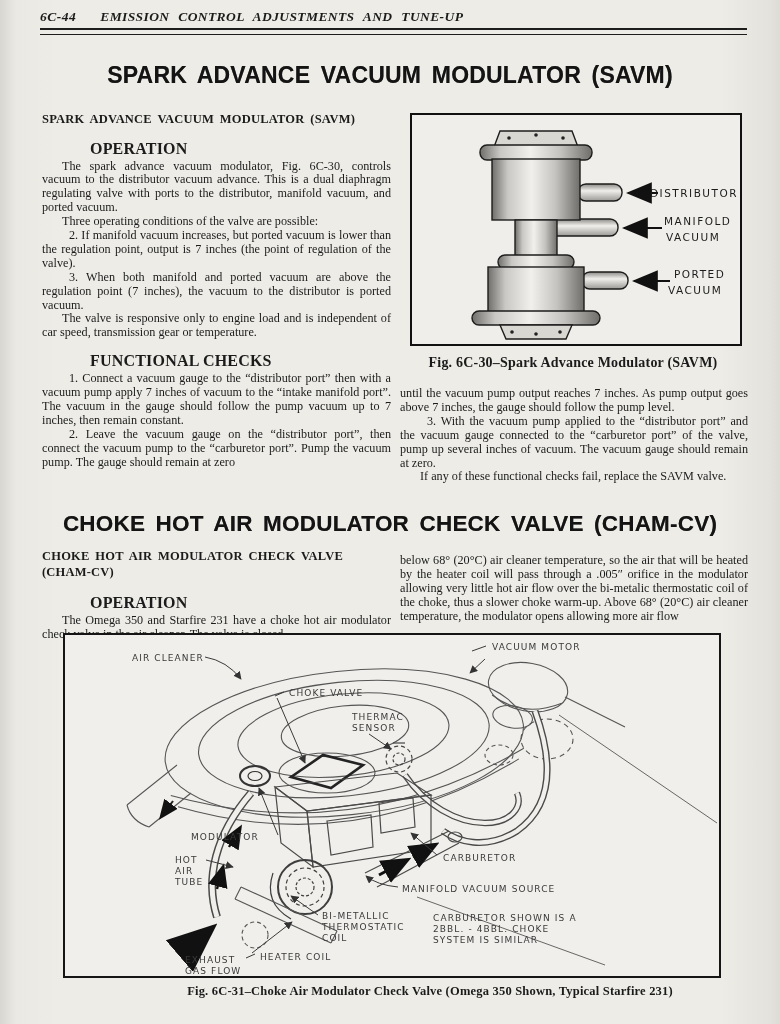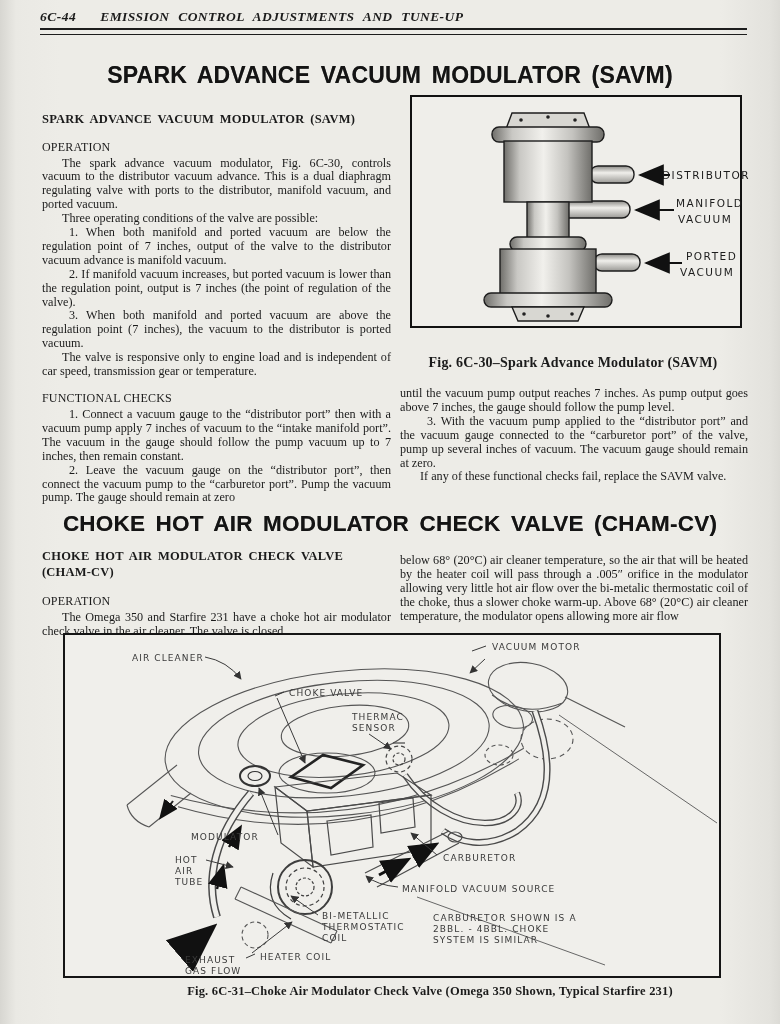--- a/index.html
+++ b/index.html
@@ -30,28 +30,28 @@
   #title-cham{top:511px;font-size:22.5px;}
   
   .col{position:absolute;}
   .colL{left:42px;width:349px;}
   .colR{left:400px;width:348px;}
   #s1-left{top:112px;}
   #s1-right{top:387px;}
   #s2-left{top:549px;}
   #s2-right{top:554px;}
   .subhead{font-weight:bold;font-size:12.5px;line-height:15.5px;word-spacing:2.5px;letter-spacing:.2px;}
-  .ophead{font-weight:normal;font-size:12px;margin-top:12px;margin-bottom:2px;letter-spacing:.2px;}
+  .ophead{font-weight:bold;font-size:16px;margin-top:12px;margin-bottom:2px;letter-spacing:.2px;margin-left:48px;}
   p.body{margin:0;font-size:12.2px;line-height:13.9px;text-align:justify;text-justify:inter-word;}
   p.ind{text-indent:20px;}
   p.num{text-indent:27px;}
   
   .figbox30{
-    position:absolute;left:410px;top:95px;width:332px;height:233px;
-    border:2.5px solid #111;background:#efeeea;box-sizing:border-box;padding-left:12px;
+    position:absolute;left:410px;top:113px;width:332px;height:233px;
+    border:2.5px solid #111;background:#efeeea;box-sizing:border-box;
   }
   .figcap30{position:absolute;left:398px;top:355px;width:350px;text-align:center;
     font-weight:bold;font-size:14px;letter-spacing:.2px;}
   
   .figbox31{
     position:absolute;left:63px;top:633px;width:658px;height:345px;
     border:2px solid #151515;background:#f0efeb;box-sizing:border-box;
   }
   .figcap31{position:absolute;left:0;top:984px;width:780px;text-align:center;
     font-weight:bold;font-size:12.5px;letter-spacing:.2px;margin-left:40px;}
@@ -72,21 +72,20 @@
     <div class="hdr-rule"></div>
   </div>
 
   <div class="bigtitle" id="title-savm">SPARK ADVANCE VACUUM MODULATOR (SAVM)</div>
 
   <div class="col colL" id="s1-left">
     <div class="subhead">SPARK ADVANCE VACUUM MODULATOR (SAVM)</div>
     <div class="ophead">OPERATION</div>
     <p class="body ind">The spark advance vacuum modulator, Fig. 6C-30, controls vacuum to the distributor vacuum advance. This is a dual diaphragm regulating valve with ports to the distributor, manifold vacuum, and ported vacuum.</p>
     <p class="body ind">Three operating conditions of the valve are possible:</p>
-    <p class="body num">1. When both manifold and ported vacuum are below the regulation point of 7 inches, output of the valve to the distributor vacuum advance is manifold vacuum.</p>
     <p class="body num">2. If manifold vacuum increases, but ported vacuum is lower than the regulation point, output is 7 inches (the point of regulation of the valve).</p>
     <p class="body num">3. When both manifold and ported vacuum are above the regulation point (7 inches), the vacuum to the distributor is ported vacuum.</p>
     <p class="body ind">The valve is responsive only to engine load and is independent of car speed, transmission gear or temperature.</p>
     <div class="ophead">FUNCTIONAL CHECKS</div>
     <p class="body num">1. Connect a vacuum gauge to the “distributor port” then with a vacuum pump apply 7 inches of vacuum to the “intake manifold port”. The vacuum in the gauge should follow the pump vacuum up to 7 inches, then remain constant.</p>
     <p class="body num">2. Leave the vacuum gauge on the “distributor port”, then connect the vacuum pump to the “carburetor port”. Pump the vacuum pump. The gauge should remain at zero</p>
   </div>
 
   <div class="figbox30">
     <svg width="327" height="228" viewBox="0 0 327 228">

